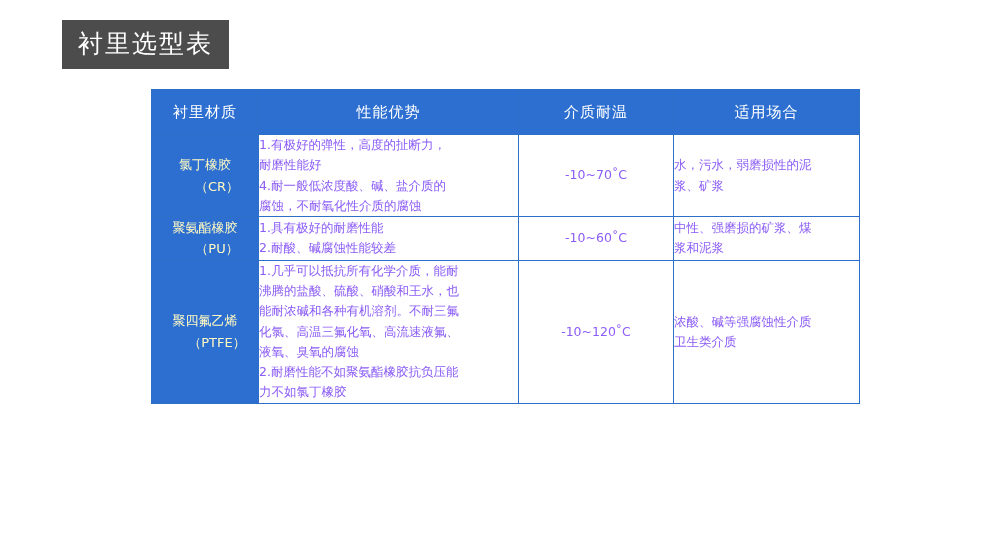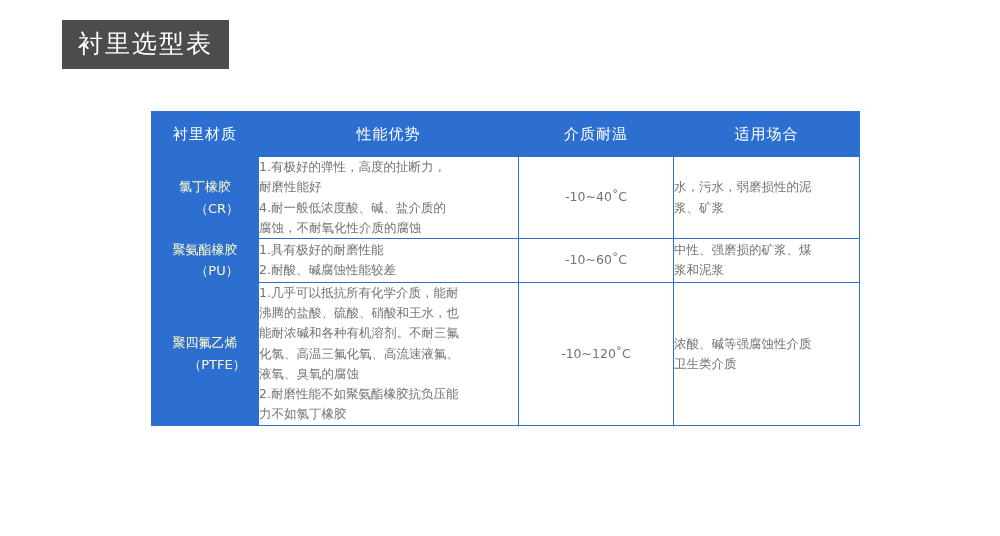--- a/index.html
+++ b/index.html
@@ -29,21 +29,21 @@
     line-height: 1;
     letter-spacing: 2px;
     padding: 11px 16px 13px 16px;
     font-weight: normal;
     white-space: nowrap;
   }
   
   .table-wrap {
     position: absolute;
     left: 151px;
-    top: 111px;
+    top: 89px;
     width: 708px;
   }
   table.spec {
     border-collapse: collapse;
     width: 708px;
     table-layout: fixed;
   }
   table.spec td, table.spec th {
     border: 1px solid #2e6fc7;
     vertical-align: middle;
@@ -69,21 +69,21 @@
     font-size: 13px;
     text-align: center;
     line-height: 1.65;
     padding: 8px 4px;
   }
   td.material .m-name { display: block; }
   td.material .m-code { display: block; padding-left: 24px; }
 
   td.cell {
     background: #ffffff;
-    color: #737373;
+    color: #8b5cf6;
     font-size: 12.5px;
     line-height: 1.62;
     padding: 9px 11px;
     text-align: left;
     vertical-align: middle;
   }
   td.cell.center {
     text-align: center;
     vertical-align: middle;
   }
@@ -119,21 +119,21 @@
           <td class="material">
             <span class="m-name">氯丁橡胶</span>
             <span class="m-code">（CR）</span>
           </td>
           <td class="cell adv">
             <span class="line">1.有极好的弹性，高度的扯断力，</span>
             <span class="line">耐磨性能好</span>
             <span class="line">4.耐一般低浓度酸、碱、盐介质的</span>
             <span class="line">腐蚀，不耐氧化性介质的腐蚀</span>
           </td>
-          <td class="cell center">-10~40˚C</td>
+          <td class="cell center">-10~70˚C</td>
           <td class="cell">
             <span class="line">水，污水，弱磨损性的泥</span>
             <span class="line">浆、矿浆</span>
           </td>
         </tr>
 
         <tr>
           <td class="material">
             <span class="m-name">聚氨酯橡胶</span>
             <span class="m-code">（PU）</span>

